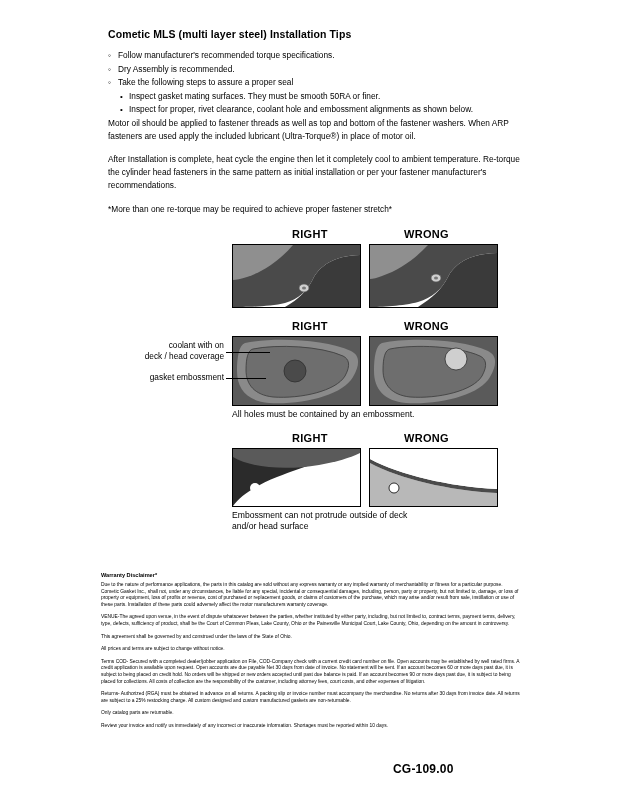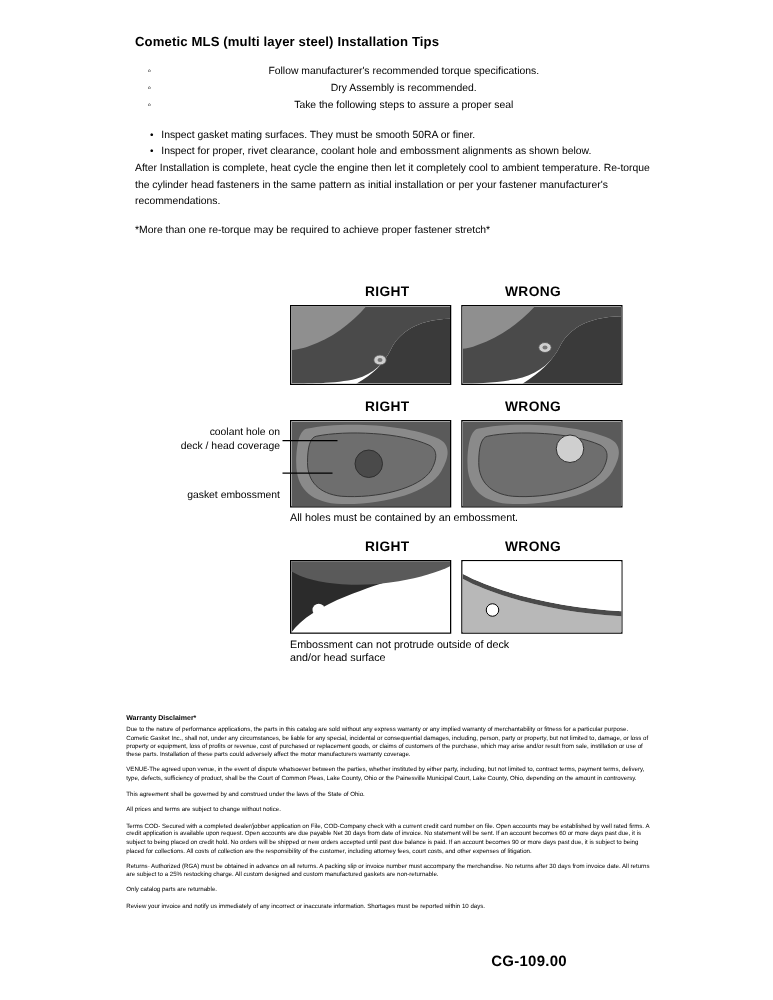--- a/index.html
+++ b/index.html
@@ -28,23 +28,22 @@
     width: 420px;
   }
   h1.title {
     font-size: 10.5px;
     font-weight: bold;
     margin: 0 0 9px 0;
     letter-spacing: 0.1px;
   }
   ul.bullets {
     list-style: none;
-    margin: 10px;
+    margin: 0;
     padding: 0;
-    text-align: center;
   }
   ul.bullets > li {
     font-size: 8.3px;
     line-height: 13.5px;
     padding-left: 10px;
     position: relative;
   }
   ul.bullets > li::before {
     content: "\25E6";
     position: absolute;
@@ -179,20 +178,21 @@
     <ul class="bullets">
       <li>Follow manufacturer's recommended torque specifications.</li>
       <li>Dry Assembly is recommended.</li>
       <li>Take the following steps to assure a proper seal</li>
     </ul>
     <ul class="subbullets">
       <li>Inspect gasket mating surfaces.  They must be smooth 50RA or finer.</li>
       <li>Inspect for proper, rivet clearance, coolant hole and embossment alignments as shown below.</li>
     </ul>
 
+    <p class="para">Motor oil should be applied to fastener threads as well as top and bottom of the fastener washers.  When ARP fasteners are used apply the included lubricant (Ultra-Torque®) in place of motor oil.</p>
     <p class="para">After Installation is complete, heat cycle the engine then let it completely cool to ambient temperature. Re-torque the cylinder head fasteners in the same pattern as initial installation or per your fastener manufacturer's recommendations.</p>
     <p class="note">*More than one re-torque may be required to achieve proper fastener stretch*</p>
   </div>
 
   <div class="figures">
 
     <div class="fig-row">
       <div class="fig-labels">
         <span class="fig-label left">RIGHT</span>
         <span class="fig-label right">WRONG</span>
@@ -242,26 +242,26 @@
             <path d="M0,0 L129,0 L129,68 L0,68 Z" fill="#5a5a5a"></path>
             <path d="M12,6 C40,0 92,2 118,14 C126,18 128,26 120,40 C110,58 70,68 36,66 C14,64 4,52 4,34 C4,20 6,8 12,6 Z" fill="#8a8a8a"></path>
             <path d="M20,12 C44,7 88,9 110,19 C116,22 118,28 112,39 C103,54 68,62 40,60 C22,58 13,48 13,33 C13,21 15,13 20,12 Z" fill="#6e6e6e" stroke="#3a3a3a" stroke-width="0.8"></path>
             <circle cx="86" cy="22" r="11" fill="#cfcfcf" stroke="#2f2f2f" stroke-width="0.8"></circle>
           </svg>
         </div>
       </div>
       <div class="caption">All holes must be contained by an embossment.</div>
 
       <div class="annot" style="left:-120px; top:20px; width:112px;">
-        <span>coolant hole on</span><br>
+        <span>coolant with on</span><br>
         <span>deck / head coverage</span>
       </div>
       <div class="annot-line" style="left:-6px; top:32px; width:44px;"></div>
 
-      <div class="annot" style="left:-120px; top:52px; width:112px;margin-top:18px;">
+      <div class="annot" style="left:-120px; top:52px; width:112px;">
         <span>gasket embossment</span>
       </div>
       <div class="annot-line" style="left:-6px; top:58px; width:40px;"></div>
     </div>
 
     <div class="fig-row" style="margin-top:12px;">
       <div class="fig-labels">
         <span class="fig-label left">RIGHT</span>
         <span class="fig-label right">WRONG</span>
       </div>

